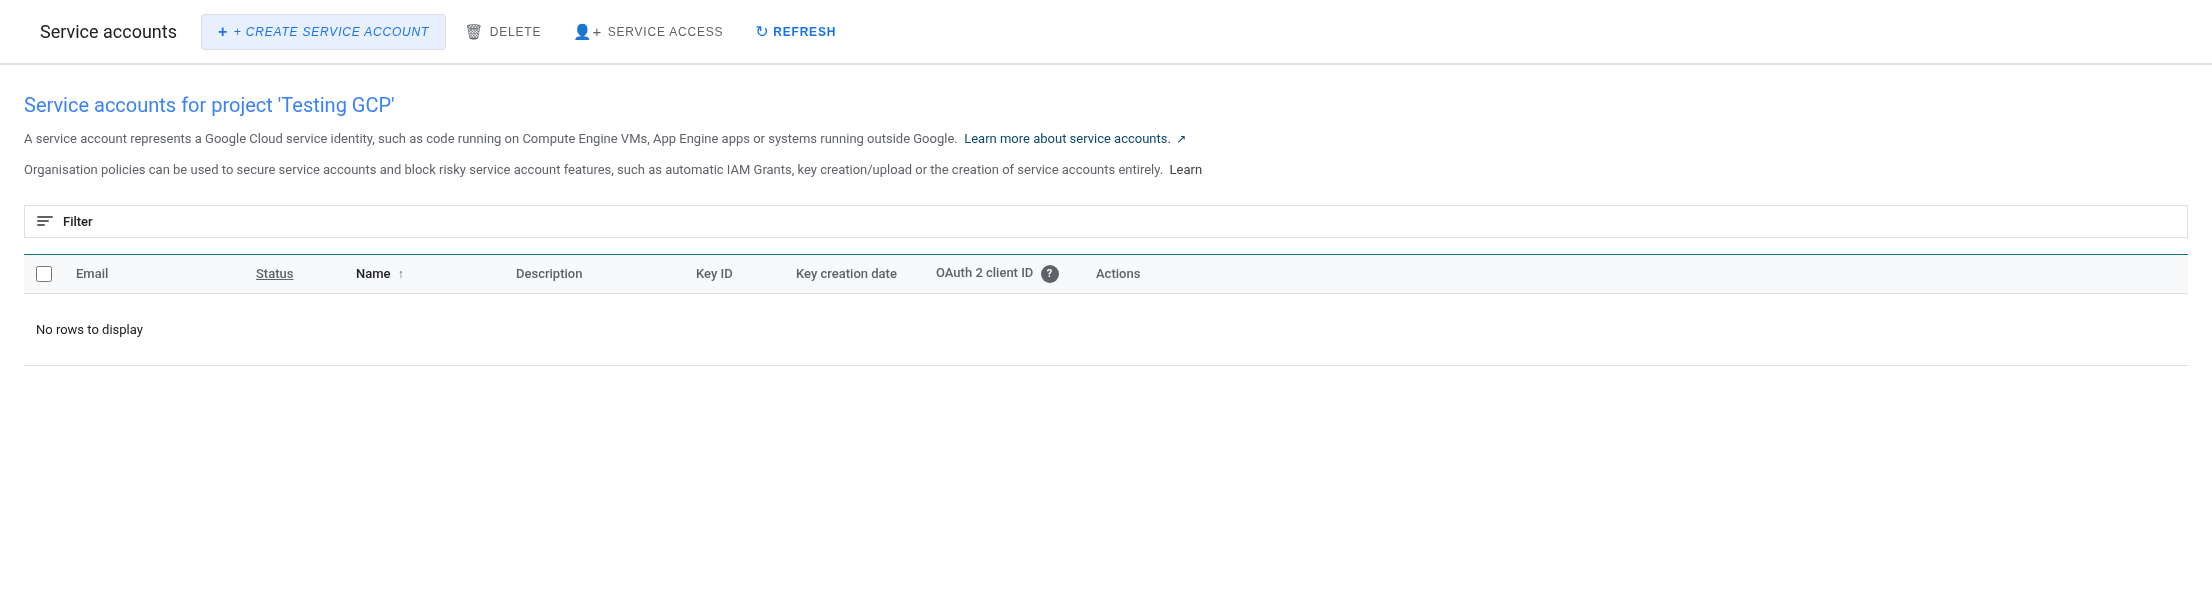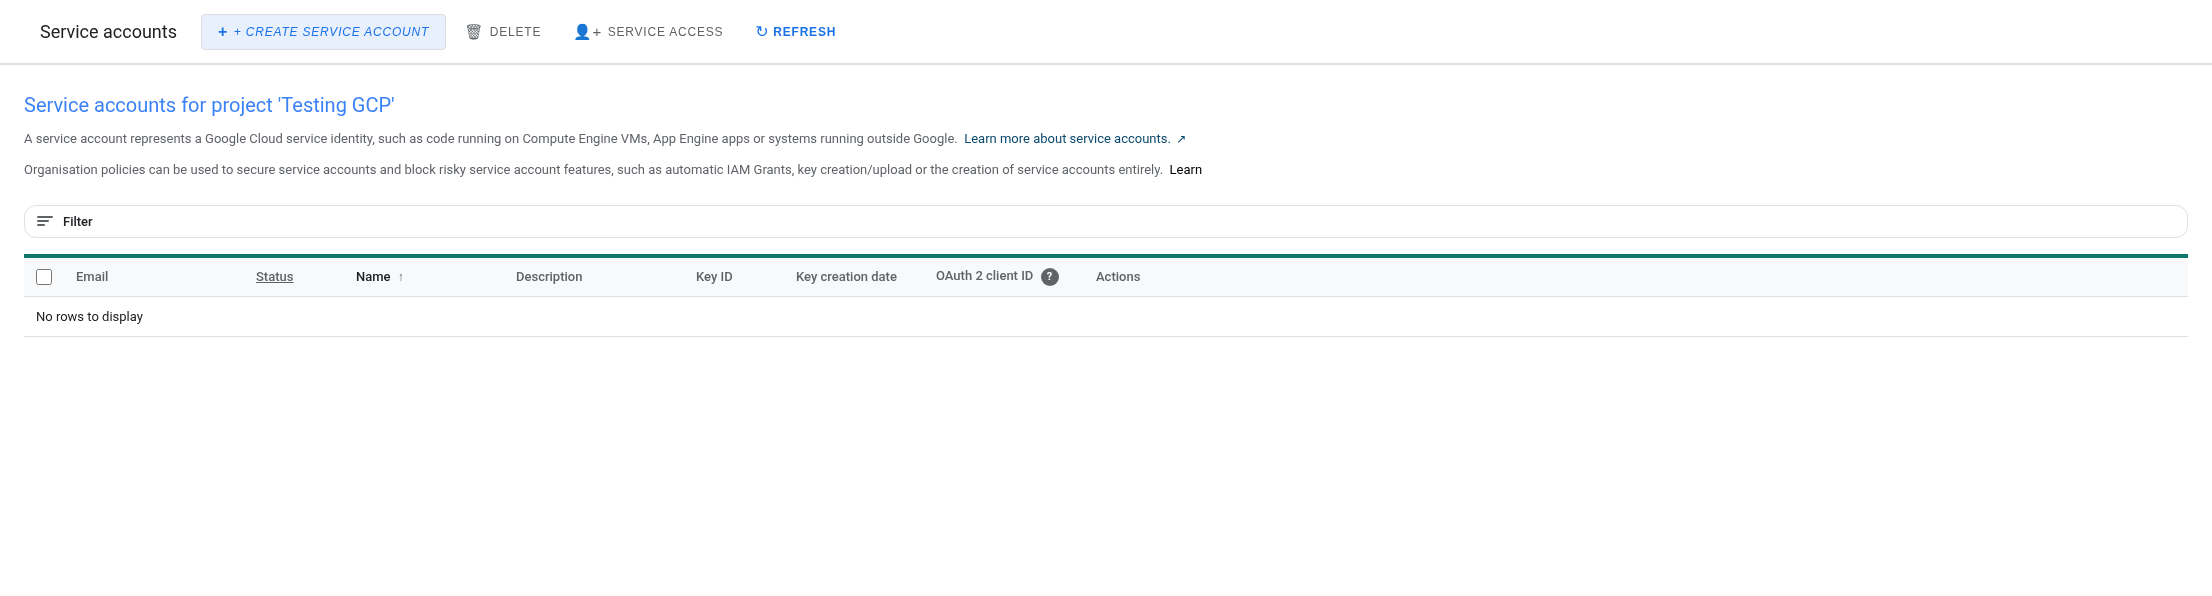--- a/index.html
+++ b/index.html
@@ -94,28 +94,28 @@
       color: #0c4a6e;
       text-decoration: none;
     }
     .description-text2 {
       font-size: 13px;
       color: #5f6368;
       line-height: 1.6;
       margin-bottom: 24px;
     }
     .description-text2 a {
-      color: #000000;
+      color: #404040;
       text-decoration: none;
     }
     .filter-bar {
       display: flex;
       align-items: center;
       border: 1px solid #e0e0e0;
-      border-radius: 12px;
+      border-radius: 0;
       padding: 8px 12px;
       gap: 8px;
       margin-bottom: 0;
     }
     .filter-label {
       font-size: 13px;
       font-weight: 500;
       color: #202124;
     }
     .filter-input {
@@ -129,42 +129,42 @@
     .table-container {
       margin-top: 16px;
     }
     .data-table {
       width: 100%;
       border-collapse: collapse;
       font-size: 13px;
     }
     .data-table thead tr {
       background: #f8f9fa;
-      border-top: 4px solid #0f766e;
+      border-top: 1px solid #0f766e;
       border-bottom: 1px solid #e0e0e0;
     }
     .data-table th {
       padding: 10px 12px;
       text-align: left;
       font-weight: 500;
       color: #5f6368;
       white-space: nowrap;
     }
     .data-table th.sortable {
       cursor: pointer;
       color: #202124;
     }
     .data-table th .sort-arrow {
       display: inline-block;
       margin-left: 4px;
       font-size: 12px;
       color: #5f6368;
     }
     .data-table td {
-      padding: 12px 12px;
+      padding: 28px 12px;
       color: #202124;
       border-bottom: 1px solid #e0e0e0;
     }
     .col-checkbox { width: 40px; }
     .col-email { width: 180px; }
     .col-status { width: 100px; text-decoration: underline; }
     .col-name { width: 160px; }
     .col-description { width: 180px; }
     .col-keyid { width: 100px; }
     .col-keycreation { width: 140px; }

